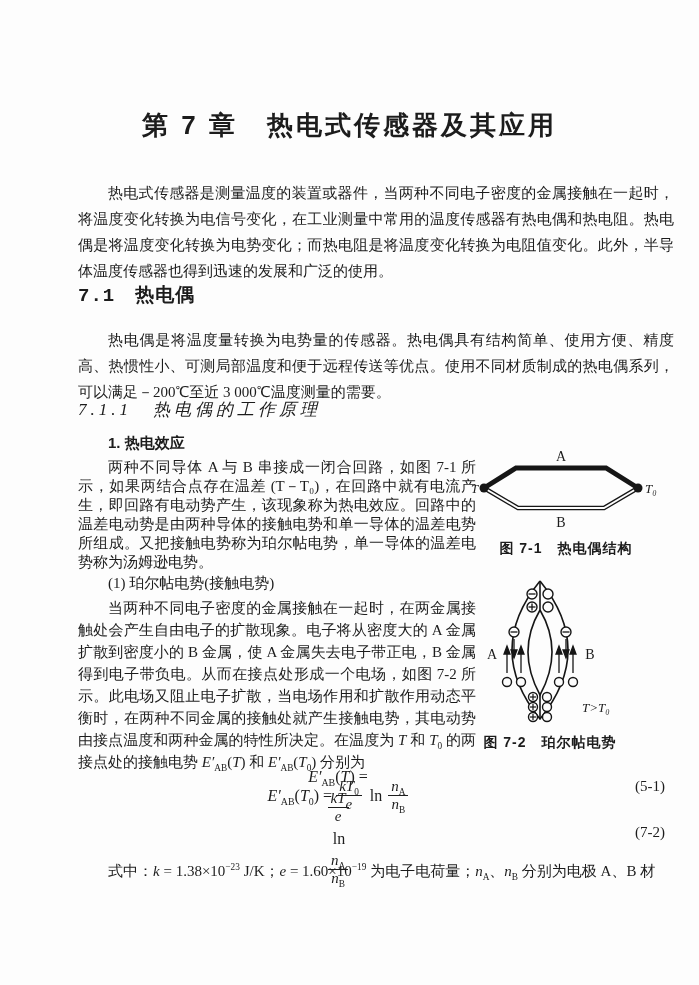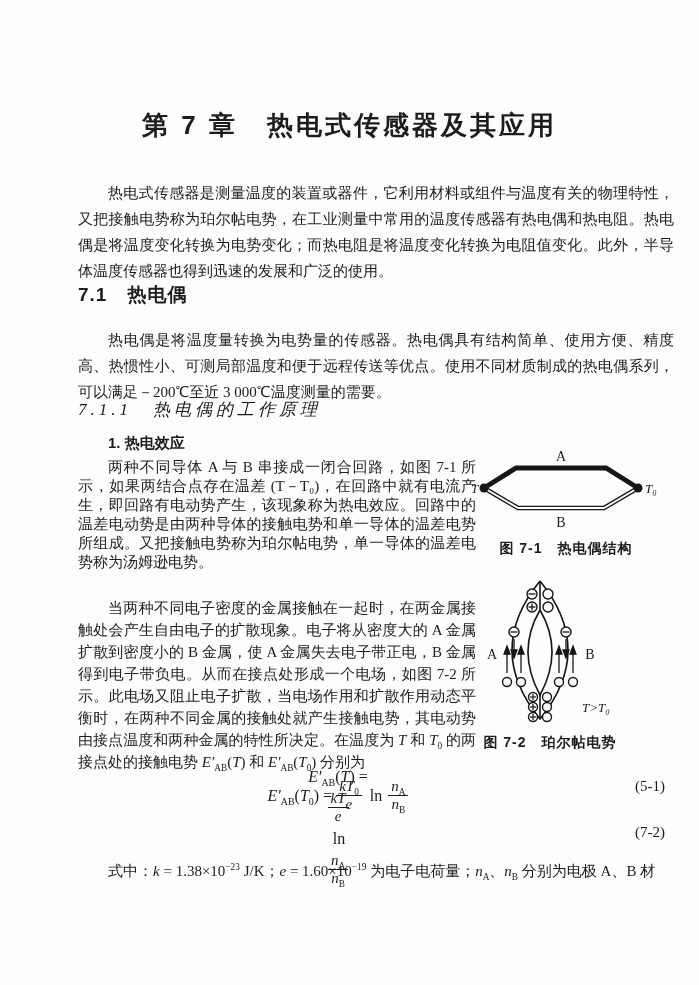--- a/index.html
+++ b/index.html
@@ -18,21 +18,21 @@
   }
   .body-par {
     left:78px; width:596px; font-size:15px; line-height:26px;
     text-align:justify; text-indent:2em;
   }
   .narrow-par {
     left:78px; width:398px; font-size:15px;
     text-align:justify; text-indent:2em;
   }
   .h-71 {
-    left:78px; top:282px; font-family:Liberation Sans, sans-serif;
+    left:78px; top:282px; font-family:Liberation Mono, monospace;
     font-size:19px; font-weight:bold; letter-spacing:1px;text-align:center;
   }
   .h-711 {
     left:78px; top:398px; font-size:17px; font-style:italic;
     letter-spacing:4px; font-weight:500;
   }
   .h-bold-small {
     left:108px; font-family:"Liberation Sans", sans-serif;
     font-size:15px; font-weight:bold;
   }
@@ -58,21 +58,21 @@
   .where-line { left:78px; width:620px; font-size:15px; text-indent:2em; white-space:nowrap; }
   svg text { font-family:"Liberation Serif", serif; fill:#1c1c1c; }
 </style>
 </head>
 <body>
 
 <div class="page">
 
   <div class="abs chapter-title">第 7 章　热电式传感器及其应用</div>
 
-  <div class="abs body-par" style="top:180px;">热电式传感器是测量温度的装置或器件，它利用材料或组件与温度有关的物理特性，又把接触电势称为珀尔帖电势，在工业测量中常用的温度传感器有热电偶和热电阻。热电偶是将温度变化转换为电势变化；而热电阻是将温度变化转换为电阻值变化。此外，半导体温度传感器也得到迅速的发展和广泛的使用。</div>
+  <div class="abs body-par" style="top:180px;">热电式传感器是测量温度的装置或器件，当两种不同电子密度的金属接触在一起时，将温度变化转换为电信号变化，在工业测量中常用的温度传感器有热电偶和热电阻。热电偶是将温度变化转换为电势变化；而热电阻是将温度变化转换为电阻值变化。此外，半导体温度传感器也得到迅速的发展和广泛的使用。</div>
 
   <div class="abs h-71">7.1　热电偶</div>
 
   <div class="abs body-par" style="top:327px;">热电偶是将温度量转换为电势量的传感器。热电偶具有结构简单、使用方便、精度高、热惯性小、可测局部温度和便于远程传送等优点。使用不同材质制成的热电偶系列，可以满足－200℃至近 3 000℃温度测量的需要。</div>
 
   <div class="abs h-711">7.1.1　热电偶的工作原理</div>
 
   <div class="abs h-bold-small" style="top:434px;">1. 热电效应</div>
 
   <div class="abs narrow-par" style="top:458px; line-height:19px;">两种不同导体 A 与 B 串接成一闭合回路，如图 7-1 所示，如果两结合点存在温差 (T－T₀)，在回路中就有电流产生，即回路有电动势产生，该现象称为热电效应。回路中的温差电动势是由两种导体的接触电势和单一导体的温差电势所组成。又把接触电势称为珀尔帖电势，单一导体的温差电势称为汤姆逊电势。</div>
@@ -85,20 +85,21 @@
       <circle cx="14" cy="42" r="4.5" fill="#161616"></circle>
       <circle cx="168" cy="42" r="4.5" fill="#161616"></circle>
       <text x="91" y="15" font-size="14" text-anchor="middle">A</text>
       <text x="91" y="81" font-size="14" text-anchor="middle">B</text>
       <text x="1" y="47" font-size="13" font-style="italic">T</text>
       <text x="175" y="47" font-size="13" font-style="italic">T₀</text>
     </svg>
     <div class="fig-caption">图 7-1　热电偶结构</div>
   </div>
 
+  <div class="abs h-plain" style="top:574px;">(1) 珀尔帖电势(接触电势)</div>
 
   <div class="abs narrow-par" style="top:597px; line-height:22px;"><span>当两种不同电子密度的金属接触在一起时，在两金属接触处会产生自由电子的扩散现象。电子将从密度大的 A 金属扩散到密度小的 B 金属，使 A 金属失去电子带正电，B 金属得到电子带负电。从而在接点处形成一个电场，如图 7-2 所示。此电场又阻止电子扩散，当电场作用和扩散作用动态平衡时，在两种不同金属的接触处就产生接触电势，其电动势由接点温度和两种金属的特性所决定。在温度为 </span><span class="it">T</span><span> 和 </span><span class="it">T</span><span class="sub">0</span><span> 的两接点处的接触电势 </span><span class="it">E′</span><span class="sub">AB</span><span>(</span><span class="it">T</span><span>) 和 </span><span class="it">E′</span><span class="sub">AB</span><span>(</span><span class="it">T</span><span class="sub">0</span><span>) 分别为</span></div>
 
   <div class="abs figure" style="left:452px; top:576px; width:196px;">
     <svg width="196" height="152" viewBox="0 0 196 152">
       <g fill="none" stroke="#161616" stroke-width="1.6">
         <path d="M88,5 Q32,74 88,143 Q144,74 88,5"></path>
         <path d="M88,34 Q64,75 88,119 Q112,75 88,34"></path>
         <line x1="88" y1="5" x2="88" y2="34"></line>
         <line x1="88" y1="119" x2="88" y2="143"></line>

